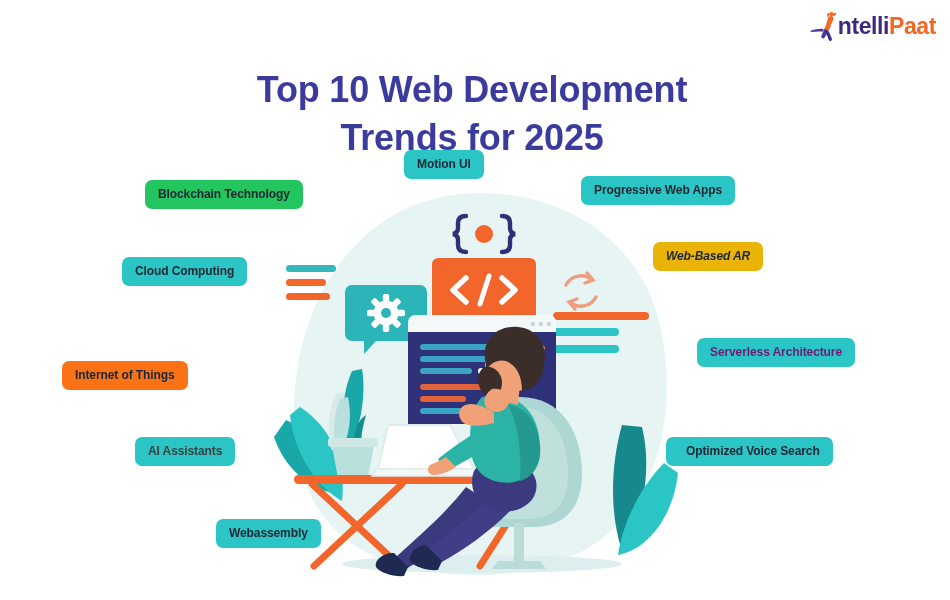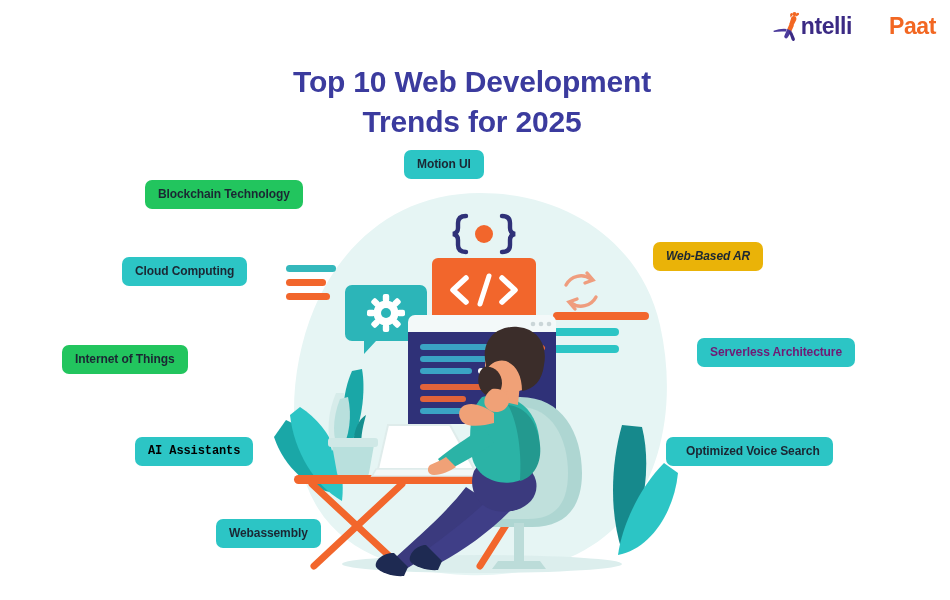--- a/index.html
+++ b/index.html
@@ -33,31 +33,31 @@
     height: 34px;
     margin-right: -4px;
   }
   .logo-text {
     font-size: 23px;
     font-weight: bold;
     letter-spacing: -0.4px;
     line-height: 1;
   }
   .logo-text .p1 { color: #3b2a84; }
-  .logo-text .p2 { color: #f26722; padding-left: 37px; }
+  .logo-text .p2 { color: #f26722; }
 
   
   .title {
     position: absolute;
     top: 42px;
     left: 0;
     width: 944px;
     text-align: center;
     color: #3b3b9e;
-    font-size: 30px;
+    font-size: 36px;
     font-weight: bold;
     line-height: 1.32;
     letter-spacing: -0.2px;
   }
   .title .line { display: block; }
 
   
   .pill {
     position: absolute;
     background: #2cc5c5;
@@ -259,21 +259,22 @@
         <path d="M214 192 C206 198 206 214 216 220 C224 224 232 218 232 208 C232 198 224 190 214 192 Z" fill="#3b2d2a"></path>
 
         <path d="M222 214 C216 218 212 226 216 232 C222 240 234 238 238 230 C242 222 234 212 222 214 Z" fill="#f0a177"></path>
       </g>
 
     </svg>
   </div>
 
   <div class="pill" style="left: 404px; top: 150px; background: rgb(44, 197, 197); color: rgb(27, 39, 51);">Motion UI</div>
   <div class="pill" style="left: 145px; top: 180px; background: #22c55e; color: rgb(27, 39, 51);">Blockchain Technology</div>
+  <div class="pill" style="left: 581px; top: 176px; background: rgb(44, 197, 197); color: rgb(27, 39, 51);">Progressive Web Apps</div>
   <div class="pill" style="left: 122px; top: 257px; background: rgb(44, 197, 197); color: rgb(27, 39, 51);">Cloud Computing</div>
   <div class="pill" style="left: 653px; top: 242px; background: #eab308; color: rgb(27, 39, 51); font-style: italic;">Web-Based AR</div>
-  <div class="pill" style="left: 62px; top: 345px; background: #22c55e; color: rgb(27, 39, 51);">Internet of Things</div>
+  <div class="pill" style="left: 62px; top: 361px; background: #f97316; color: rgb(27, 39, 51);">Internet of Things</div>
   <div class="pill" style="left: 697px; top: 338px; background: rgb(44, 197, 197); color: #701a75;">Serverless Architecture</div>
-  <div class="pill" style="left: 135px; top: 437px; background: rgb(44, 197, 197); color: #000000; font-family: Liberation Mono, monospace;">AI Assistants</div>
+  <div class="pill" style="left: 135px; top: 437px; background: rgb(44, 197, 197); color: #404040;">AI Assistants</div>
   <div class="pill" style="left: 666px; top: 437px; background: rgb(44, 197, 197); color: rgb(27, 39, 51); padding-left: 20px;">Optimized Voice Search</div>
   <div class="pill" style="left: 216px; top: 519px; background: rgb(44, 197, 197); color: rgb(27, 39, 51);">Webassembly</div>
 
 </div>
 
 </body></html>

